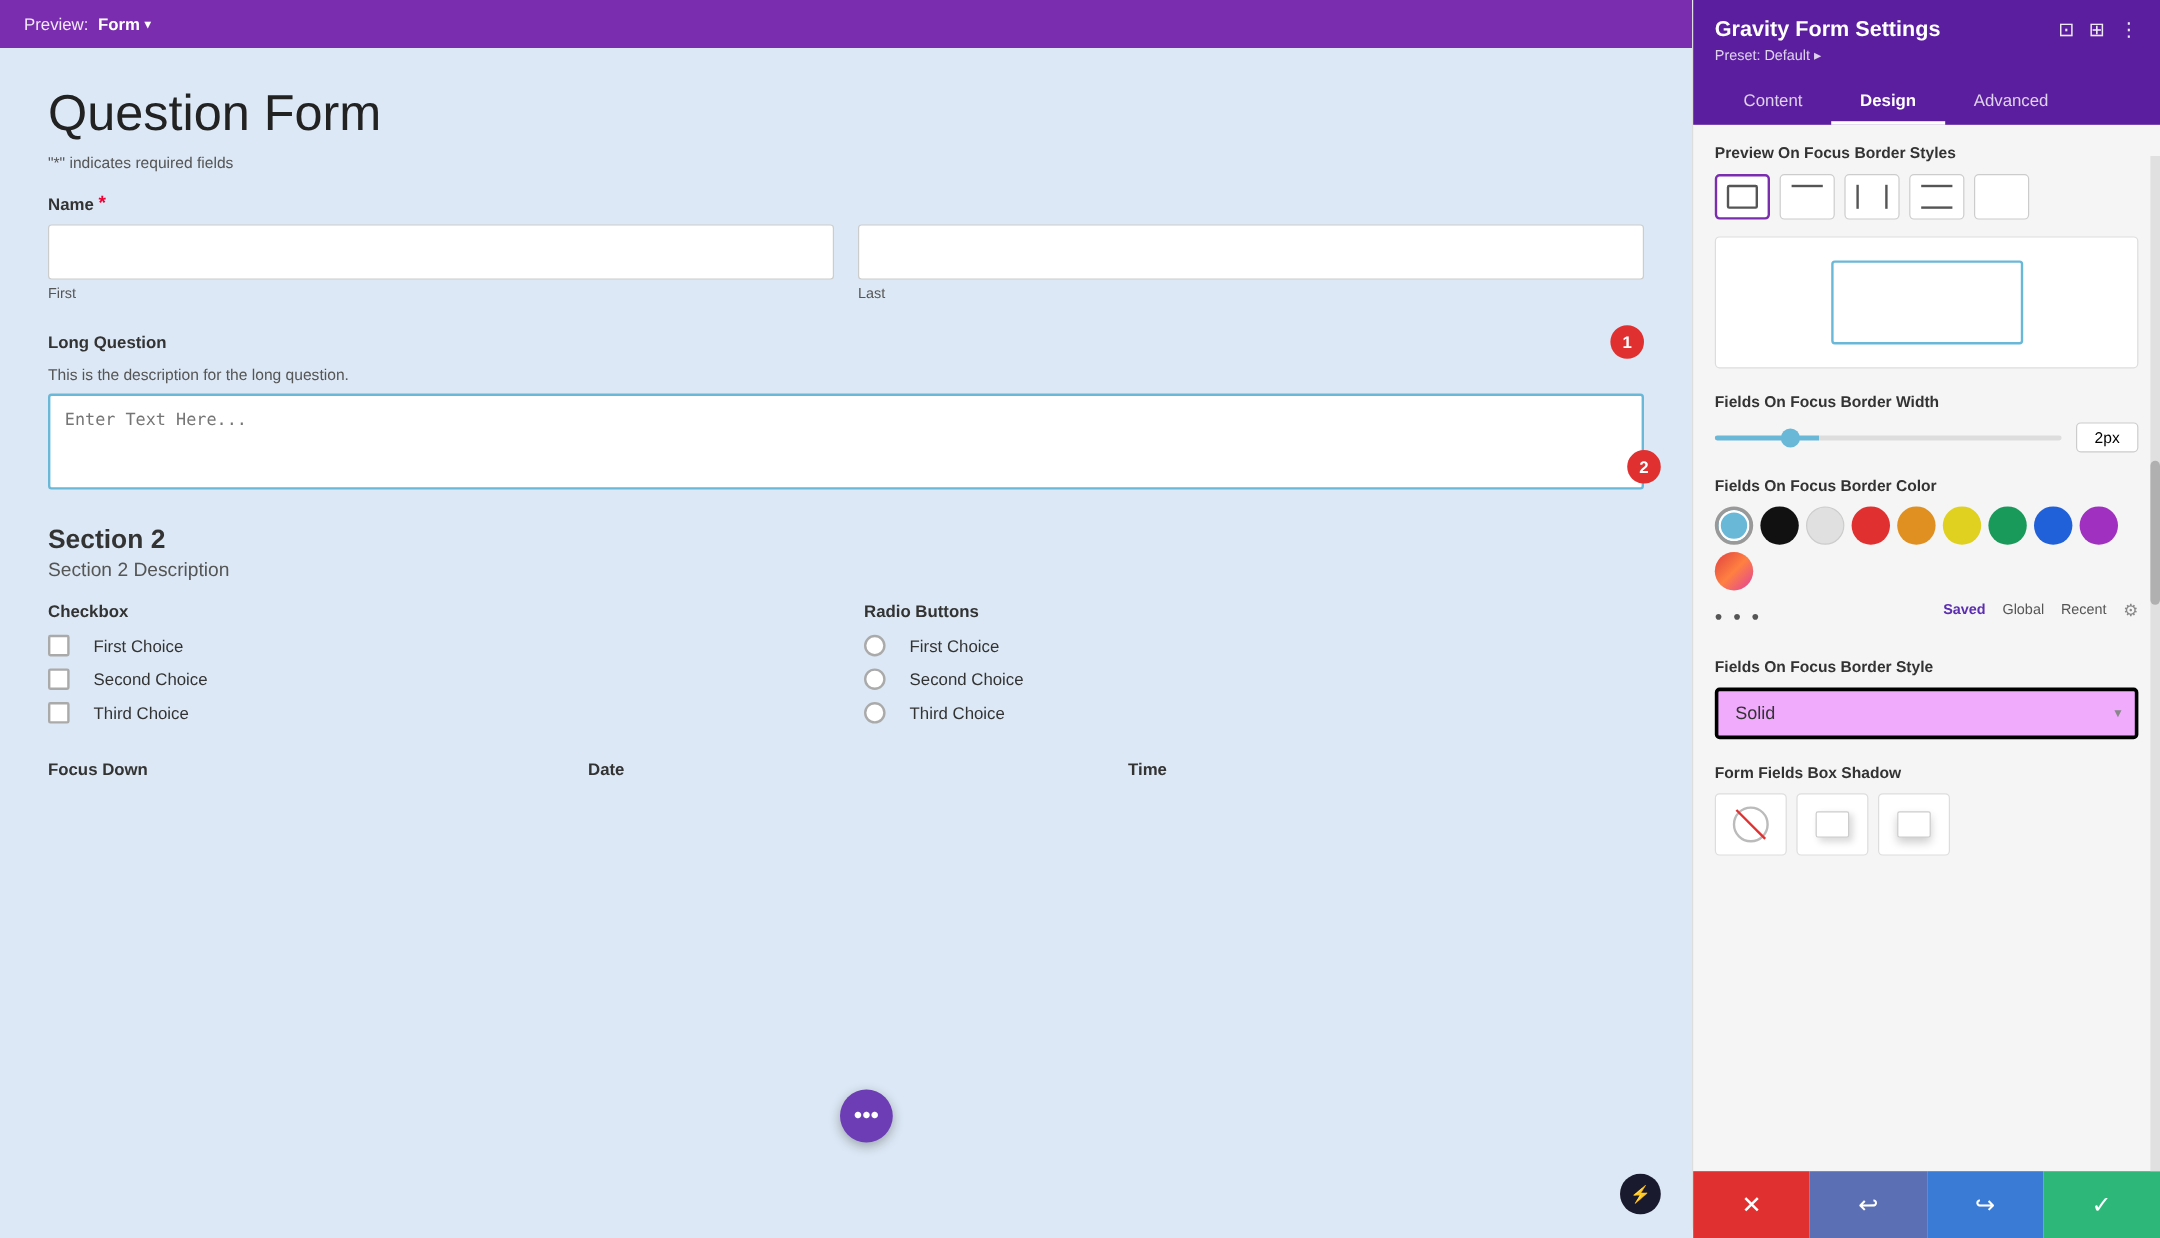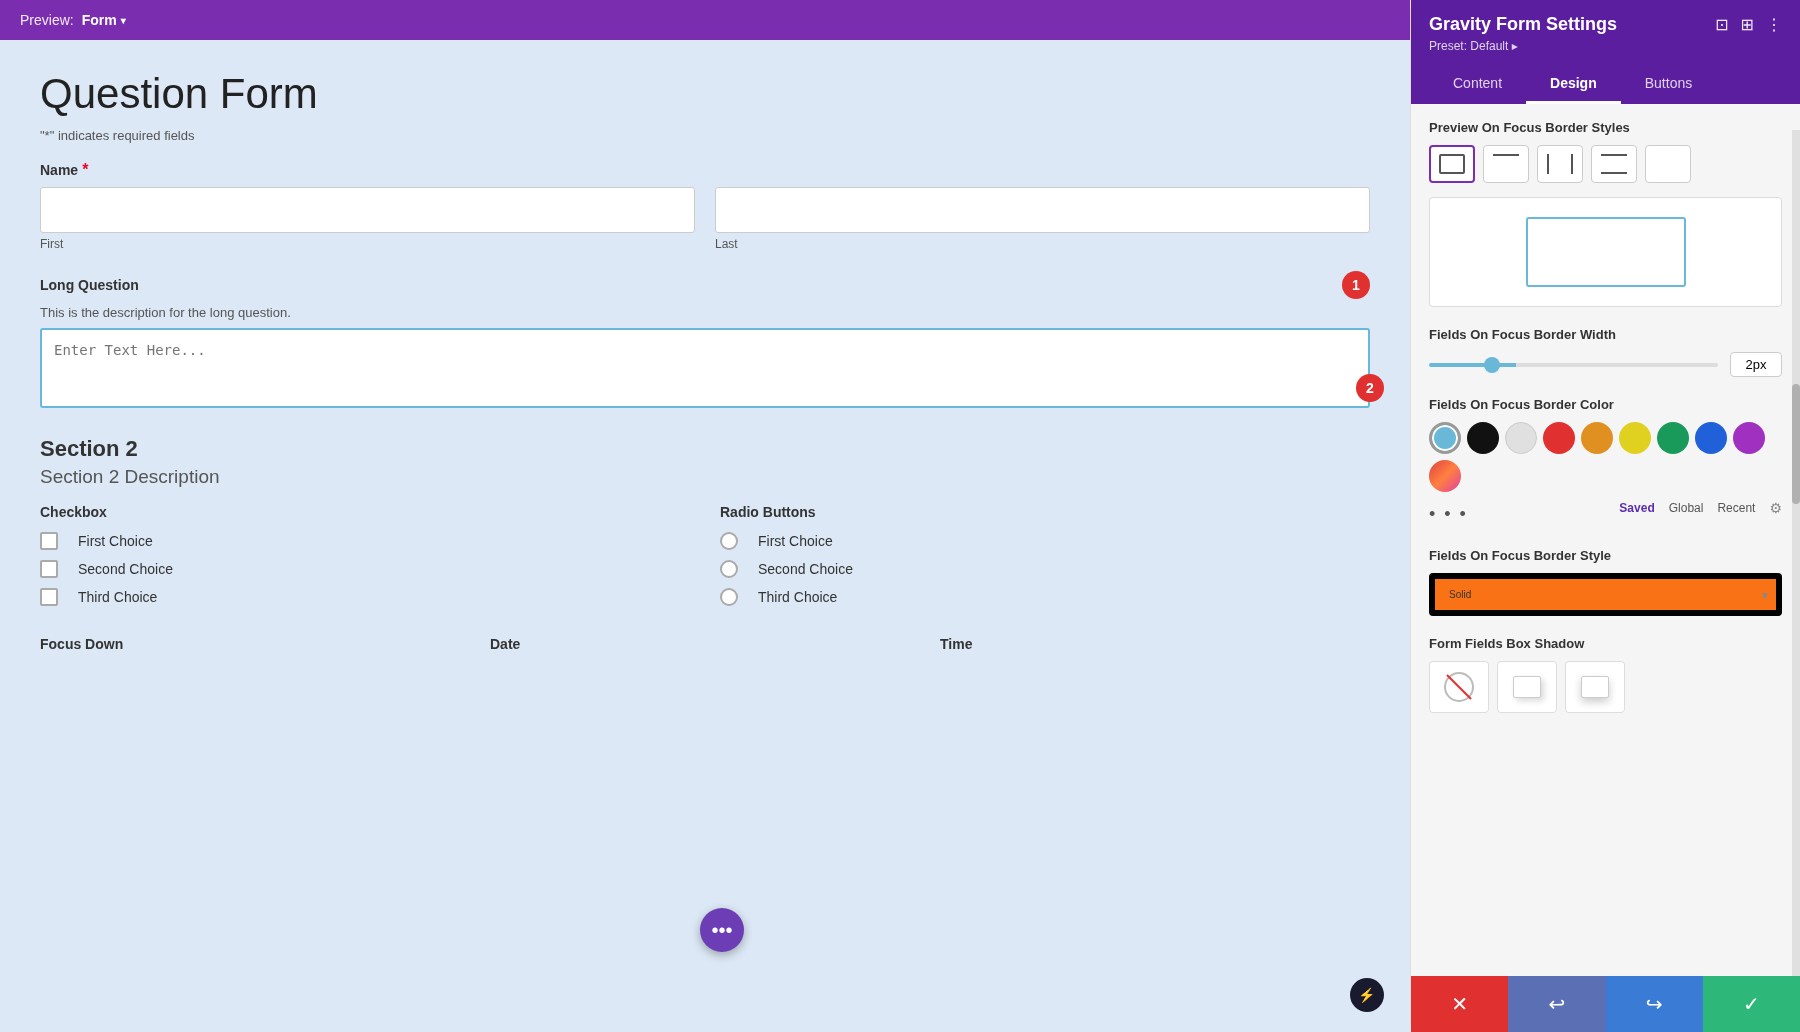--- a/index.html
+++ b/index.html
@@ -90,21 +90,21 @@
       margin-top: 4px;
     }
 
     .section-divider { margin: 24px 0 16px; }
     .section-title {
       font-size: 22px;
       font-weight: 600;
       color: #333;
       margin-bottom: 4px;
     }
-    .section-desc { font-size: 19px; color: #555; }
+    .section-desc { font-size: 16px; color: #555; }
 
     .two-col { display: grid; grid-template-columns: 1fr 1fr; gap: 30px; margin-top: 16px; }
 
     .checkbox-radio-group { }
     .group-label {
       font-size: 14px;
       font-weight: 600;
       color: #333;
       margin-bottom: 12px;
     }
@@ -354,24 +354,24 @@
       font-size: 12px;
     }
     .color-tab { color: #555; cursor: pointer; }
     .color-tab.active { color: #5b2db0; font-weight: 600; }
     .color-tab-gear { color: #888; font-size: 14px; cursor: pointer; }
     .color-dots { color: #555; font-size: 18px; cursor: pointer; letter-spacing: 2px; }
 
     .style-select {
       width: 100%;
       padding: 10px 14px;
-      border: 6px solid #000000;
+      border: 3px solid #000000;
       border-radius: 4px;
-      background: #f97316;
-      font-size: 10px;
+      background: #f0abfc;
+      font-size: 15px;
       color: #333;
       appearance: none;
       cursor: pointer;
     }
     .select-wrap { position: relative; }
     .select-wrap::after {
       content: '▼';
       font-size: 10px;
       color: #888;
       position: absolute;
@@ -541,21 +541,21 @@
     </div>
     <div class="panel-preset">Preset: Default ▸</div>
     <div class="panel-tabs">
       <div class="panel-tab">
         <span>Content</span>
       </div>
       <div class="panel-tab active">
         <span>Design</span>
       </div>
       <div class="panel-tab">
-        <span>Buttons</span>
+        <span>Advanced</span>
       </div>
     </div>
   </div>
 
   <div class="panel-body">
 
     <div class="panel-section">
       <div class="panel-section-title">Preview On Focus Border Styles</div>
       <div class="border-style-options">
         <div class="border-style-btn active">

